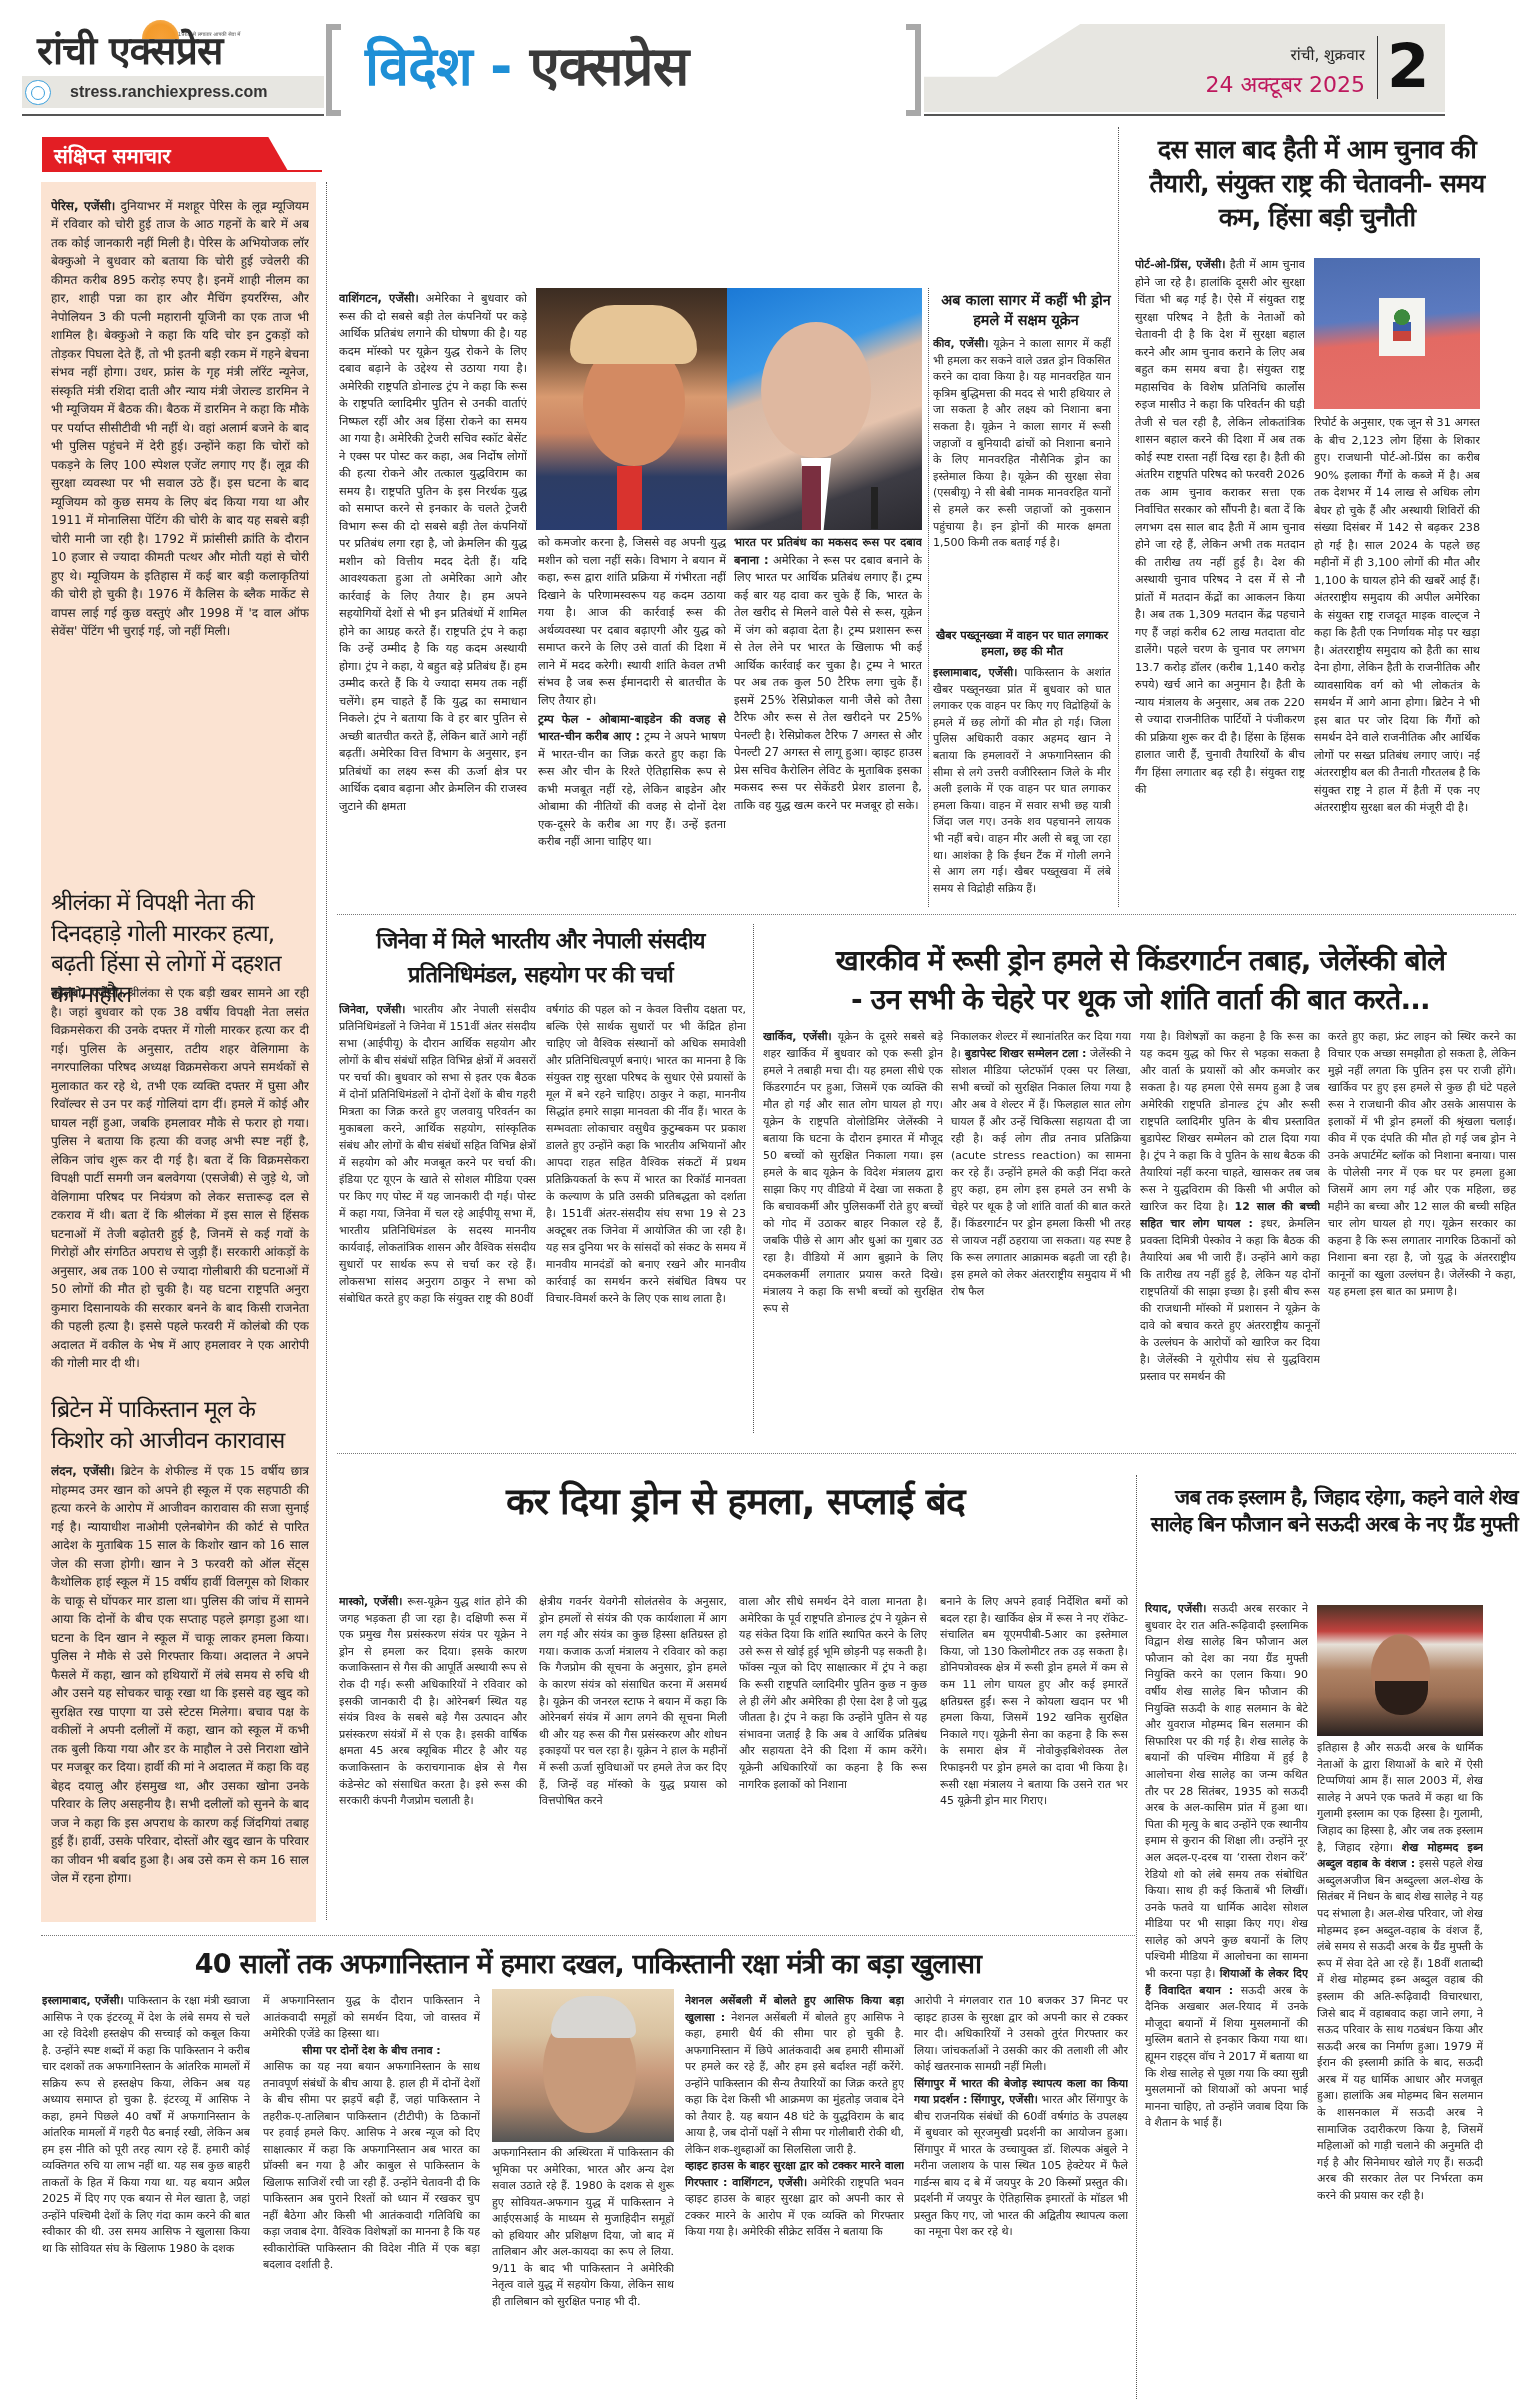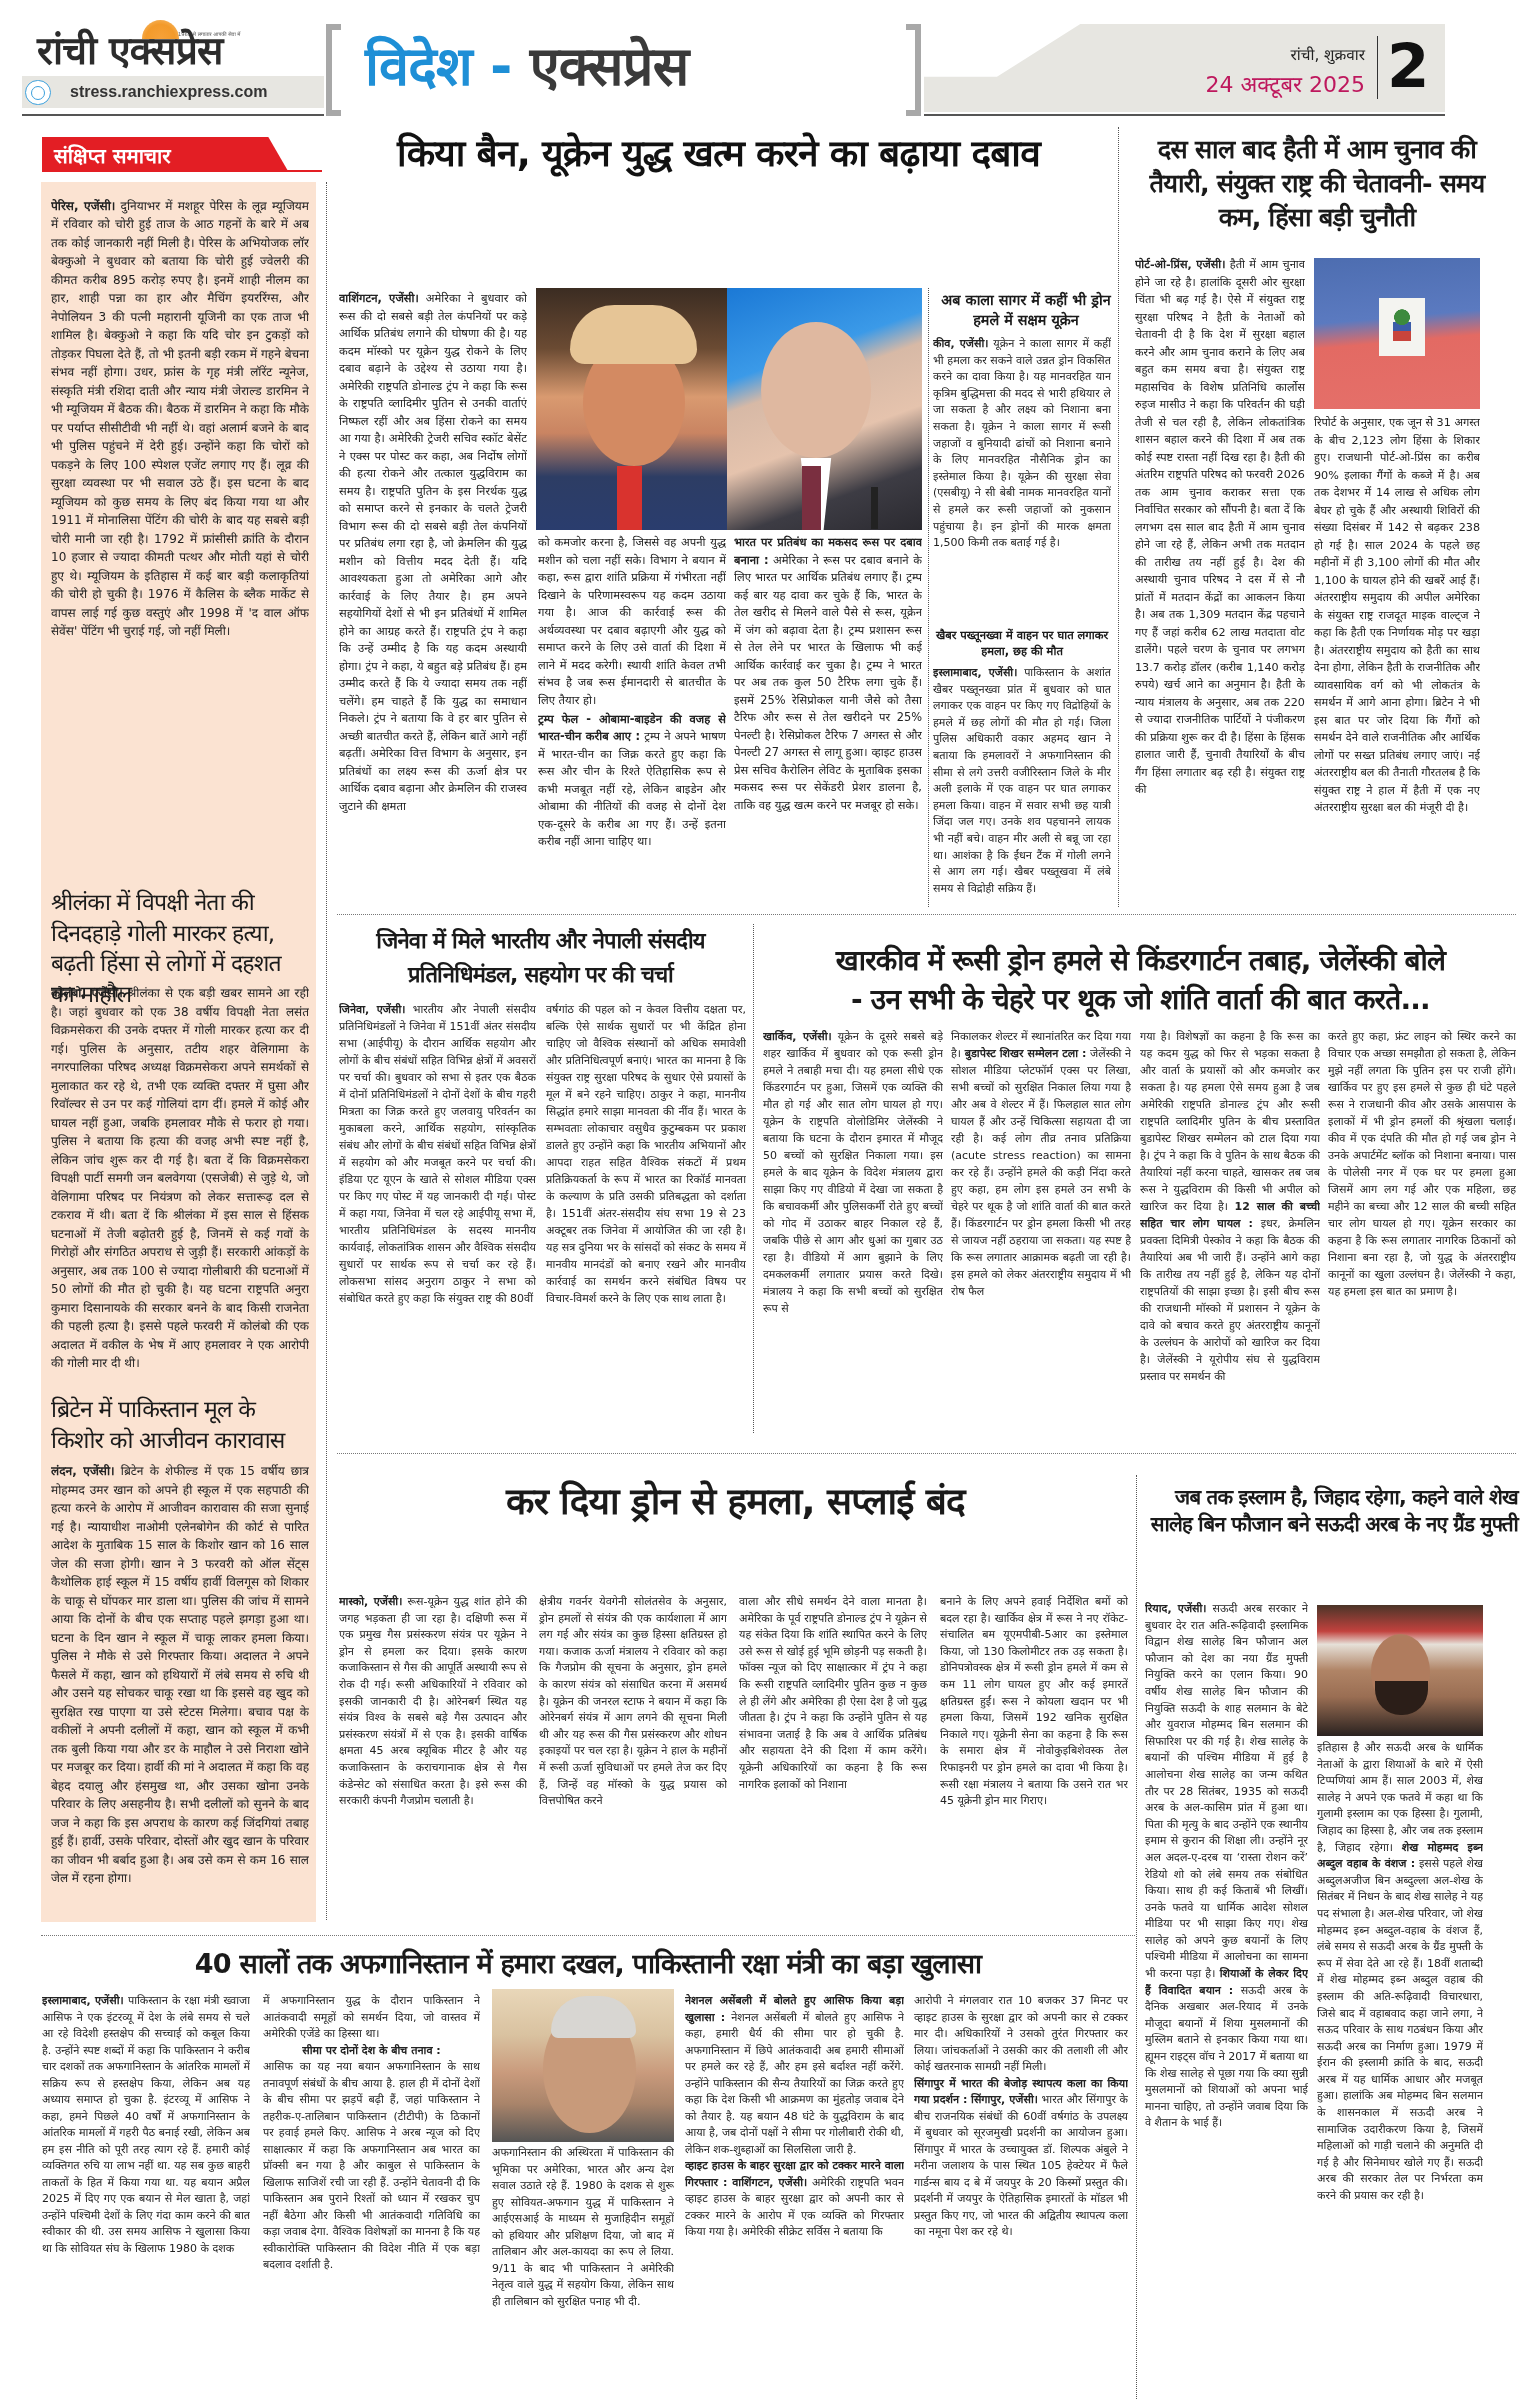--- a/index.html
+++ b/index.html
@@ -122,21 +122,20 @@
   <div class="brief-hl" style="height:63px;">ब्रिटेन में पाकिस्तान मूल के किशोर को आजीवन कारावास</div>
   <div class="brief-body" style="height:463px;margin-top:5.1px;">
     <span style="font-weight:bold">लंदन, एजेंसी।</span>
     <span>ब्रिटेन के शेफील्ड में एक 15 वर्षीय छात्र मोहम्मद उमर खान को अपने ही स्कूल में एक सहपाठी की हत्या करने के आरोप में आजीवन कारावास की सजा सुनाई गई है। न्यायाधीश नाओमी एलेनबोगेन की कोर्ट से पारित आदेश के मुताबिक 15 साल के किशोर खान को 16 साल जेल की सजा होगी। खान ने 3 फरवरी को ऑल सेंट्स कैथोलिक हाई स्कूल में 15 वर्षीय हार्वी विलगूस को शिकार के चाकू से घोंपकर मार डाला था। पुलिस की जांच में सामने आया कि दोनों के बीच एक सप्ताह पहले झगड़ा हुआ था। घटना के दिन खान ने स्कूल में चाकू लाकर हमला किया। पुलिस ने मौके से उसे गिरफ्तार किया। अदालत ने अपने फैसले में कहा, खान को हथियारों में लंबे समय से रुचि थी और उसने यह सोचकर चाकू रखा था कि इससे वह खुद को सुरक्षित रख पाएगा या उसे स्टेटस मिलेगा। बचाव पक्ष के वकीलों ने अपनी दलीलों में कहा, खान को स्कूल में कभी तक बुली किया गया और डर के माहौल ने उसे निराशा खोने पर मजबूर कर दिया। हार्वी की मां ने अदालत में कहा कि वह बेहद दयालु और हंसमुख था, और उसका खोना उनके परिवार के लिए असहनीय है। सभी दलीलों को सुनने के बाद जज ने कहा कि इस अपराध के कारण कई जिंदगियां तबाह हुई हैं। हार्वी, उसके परिवार, दोस्तों और खुद खान के परिवार का जीवन भी बर्बाद हुआ है। अब उसे कम से कम 16 साल जेल में रहना होगा।</span>
   </div>
 </div>
 
 <div class="abs dotted-v" id="left-divider"></div>
 
 <div class="abs hl" id="lead-hl">
-  <div>किया बैन, यूक्रेन युद्ध खत्म करने का बढ़ाया दबाव</div>
 </div>
 
 <div class="abs body-text" style="left:339px;top:290px;width:188px;height:551px;">
   <span class="dateline">वाशिंगटन, एजेंसी।</span>
   <span>अमेरिका ने बुधवार को रूस की दो सबसे बड़ी तेल कंपनियों पर कड़े आर्थिक प्रतिबंध लगाने की घोषणा की है। यह कदम मॉस्को पर यूक्रेन युद्ध रोकने के लिए दबाव बढ़ाने के उद्देश्य से उठाया गया है। अमेरिकी राष्ट्रपति डोनाल्ड ट्रंप ने कहा कि रूस के राष्ट्रपति व्लादिमीर पुतिन से उनकी वार्ताएं निष्फल रहीं और अब हिंसा रोकने का समय आ गया है। अमेरिकी ट्रेजरी सचिव स्कॉट बेसेंट ने एक्स पर पोस्ट कर कहा, अब निर्दोष लोगों की हत्या रोकने और तत्काल युद्धविराम का समय है। राष्ट्रपति पुतिन के इस निरर्थक युद्ध को समाप्त करने से इनकार के चलते ट्रेजरी विभाग रूस की दो सबसे बड़ी तेल कंपनियों पर प्रतिबंध लगा रहा है, जो क्रेमलिन की युद्ध मशीन को वित्तीय मदद देती हैं। यदि आवश्यकता हुआ तो अमेरिका आगे और कार्रवाई के लिए तैयार है। हम अपने सहयोगियों देशों से भी इन प्रतिबंधों में शामिल होने का आग्रह करते हैं। राष्ट्रपति ट्रंप ने कहा कि उन्हें उम्मीद है कि यह कदम अस्थायी होगा। ट्रंप ने कहा, ये बहुत बड़े प्रतिबंध हैं। हम उम्मीद करते हैं कि ये ज्यादा समय तक नहीं चलेंगे। हम चाहते हैं कि युद्ध का समाधान निकले। ट्रंप ने बताया कि वे हर बार पुतिन से अच्छी बातचीत करते हैं, लेकिन बातें आगे नहीं बढ़तीं। अमेरिका वित्त विभाग के अनुसार, इन प्रतिबंधों का लक्ष्य रूस की ऊर्जा क्षेत्र पर आर्थिक दबाव बढ़ाना और क्रेमलिन की राजस्व जुटाने की क्षमता</span>
 </div>
 
 <div class="abs photo" id="photo-trump">
   <div class="face" style="left:47px;top:51px;width:102px;height:127px;background:#d38a62;"></div>
   <div style="position:absolute;left:34px;top:17px;width:127px;height:59px;border-radius:51px 51px 17px 17px;background:#e6c596;"></div>

